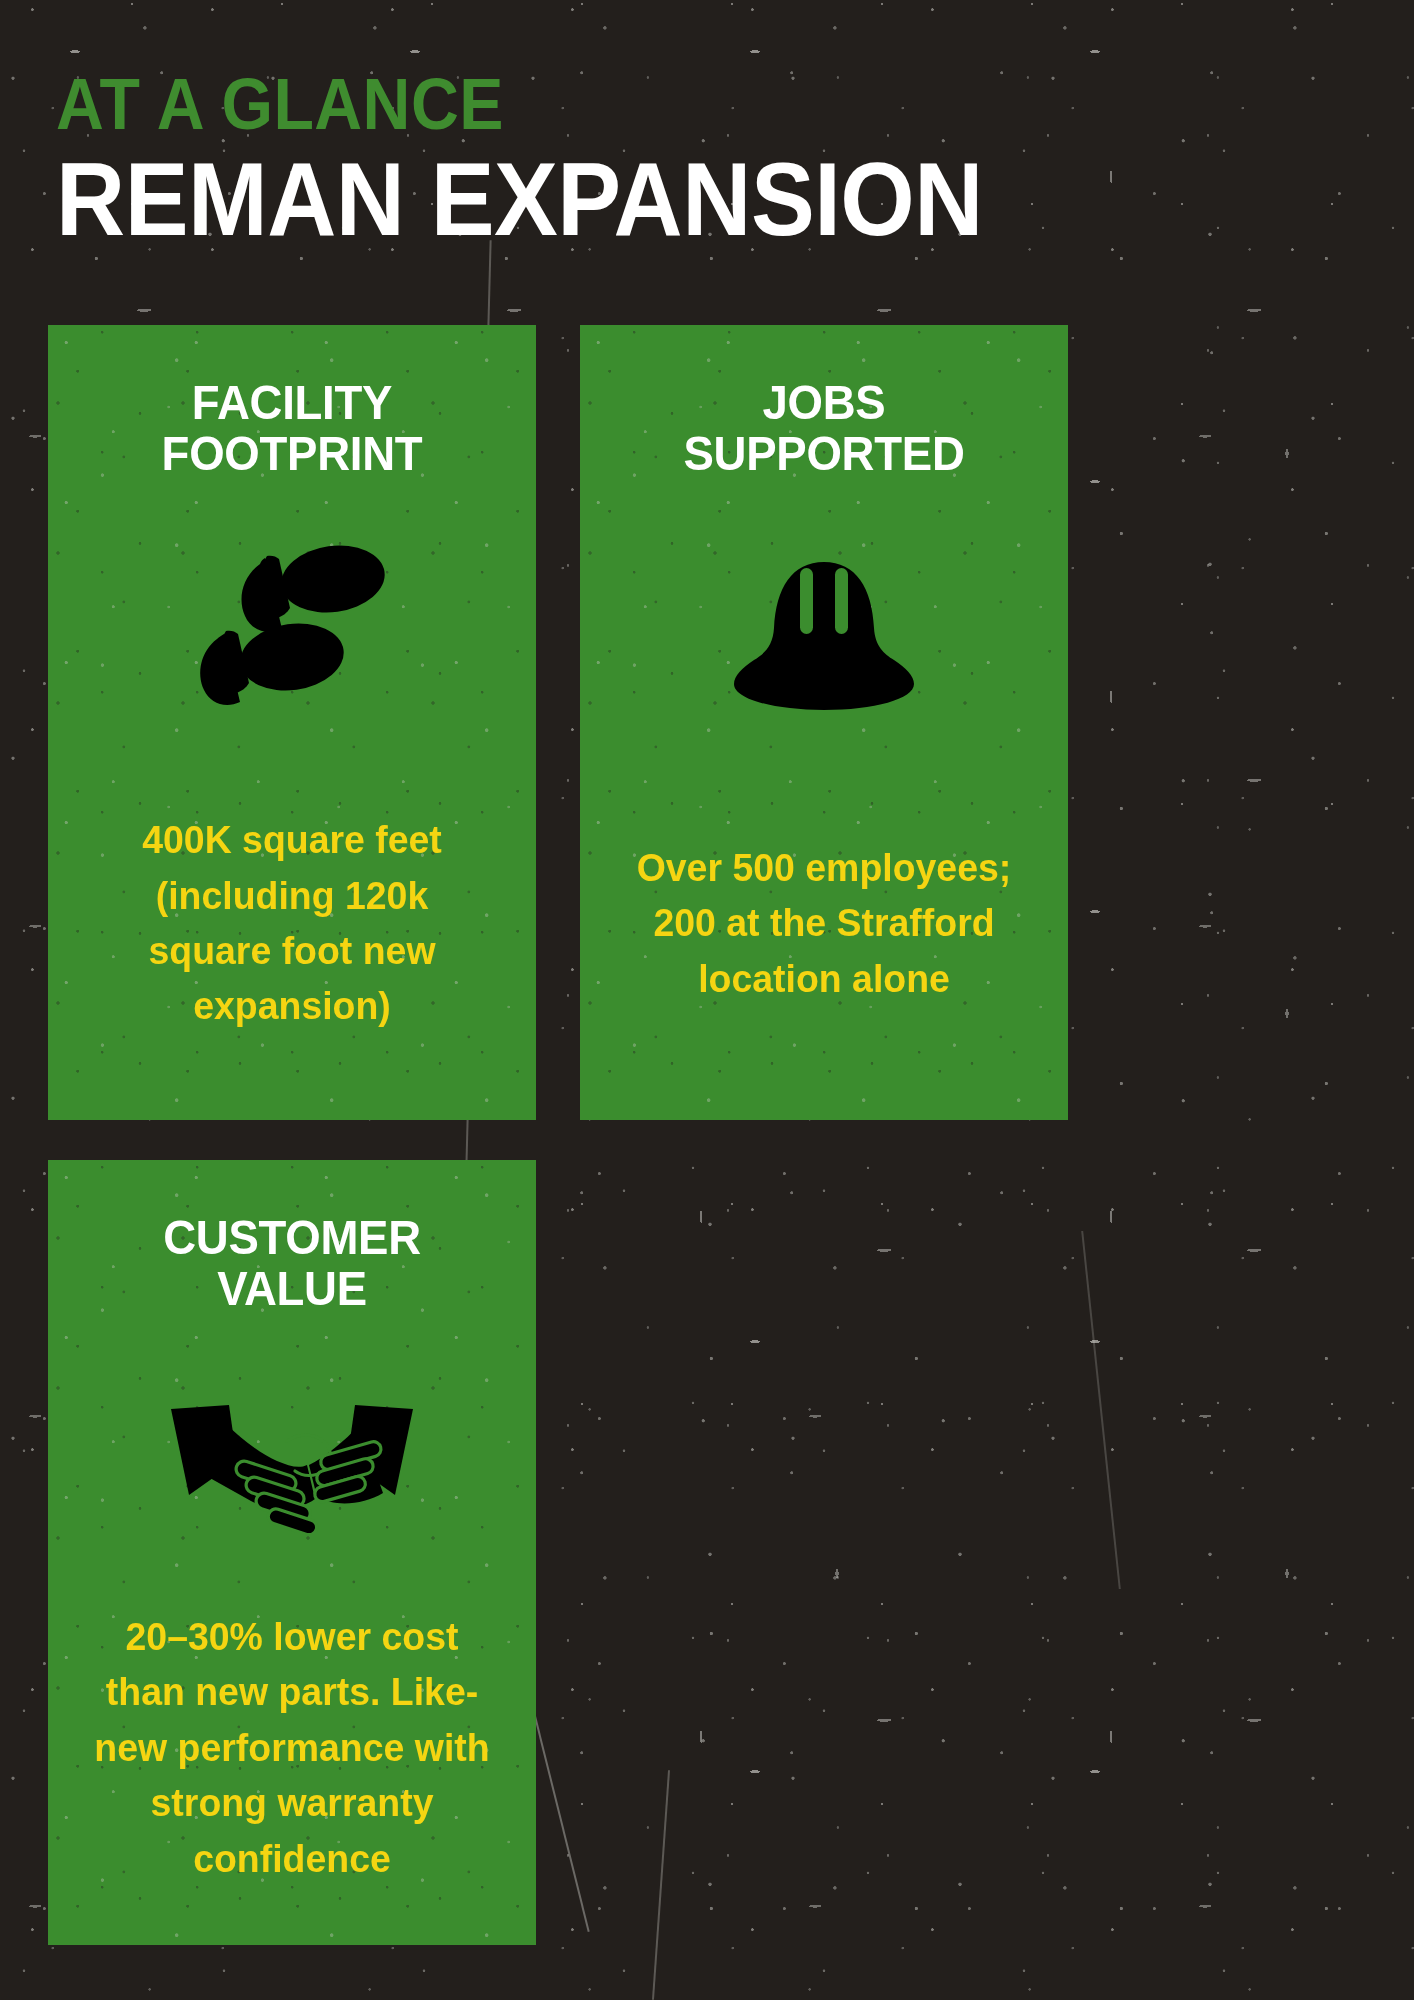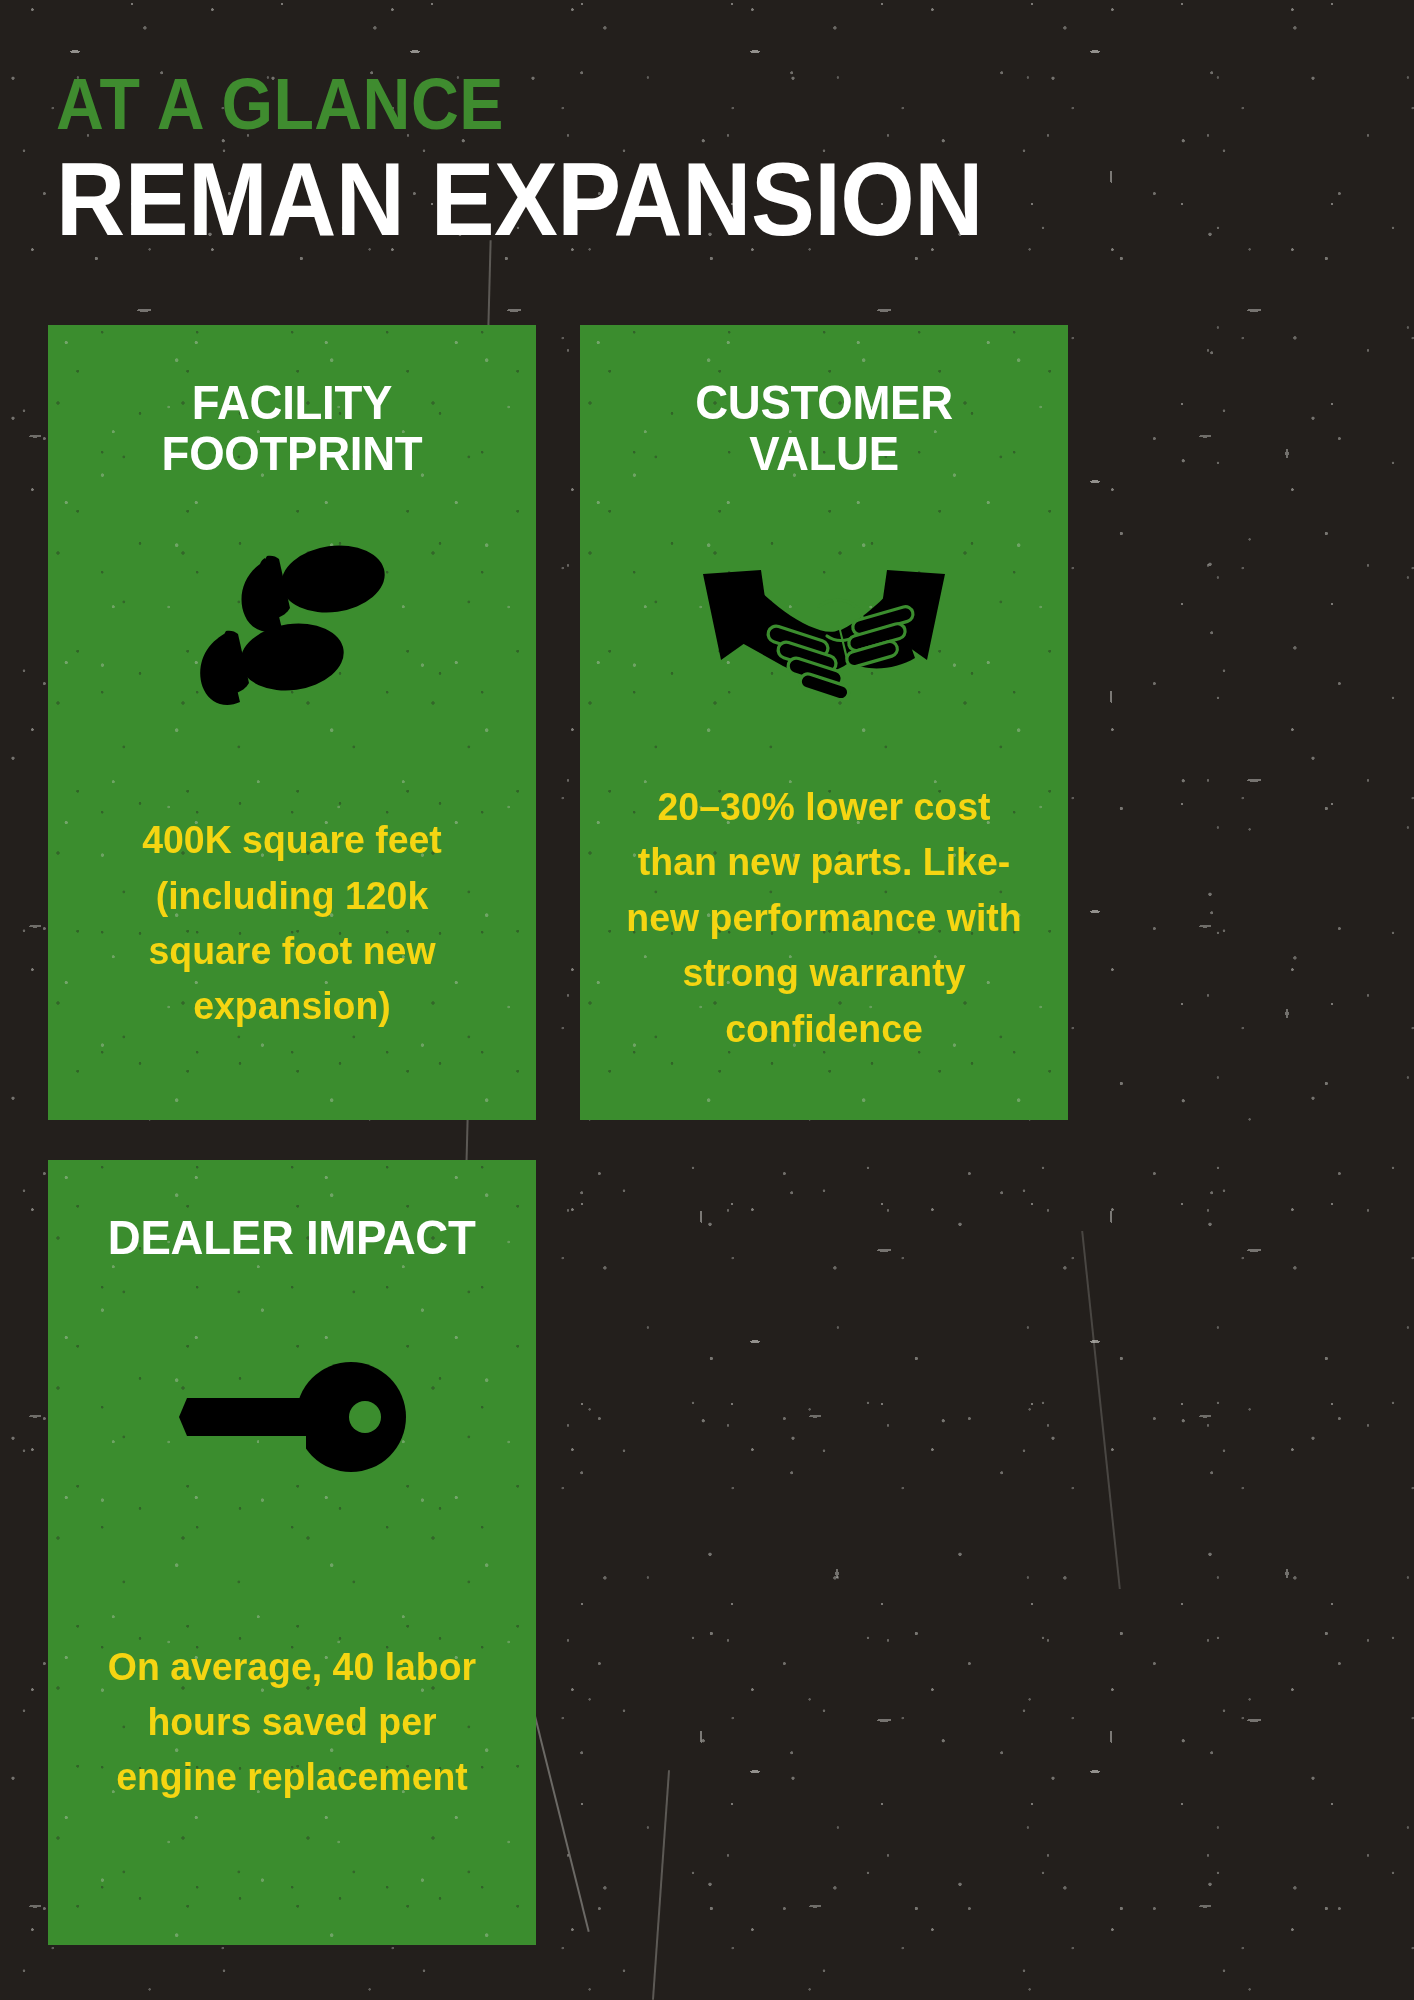--- a/index.html
+++ b/index.html
@@ -171,20 +171,39 @@
             <path d="M30 105 C14 117 9 139 17 156 C23 169 38 175 53 168 L37 100 C35 101 32 103 30 105 Z"></path>
             <path d="M39 97 C43 96 48 97 51 100 L62 149 C59 154 55 157 49 159 L36 102 Z"></path>
 
             <ellipse cx="105" cy="123" rx="52" ry="33" transform="rotate(-8 105 123)"></ellipse>
           </g>
         </svg>
       </div>
       <div class="card-body">400K square feet (including 120k square foot new expansion)</div>
     </div>
 
+    <div class="card r1">
+      <div class="tex-card"></div>
+      <div class="card-title">JOBS SUPPORTED</div>
+      <div class="icon-wrap">
+        <svg width="220" height="165" viewBox="0 0 220 165">
+          <g fill="#000000">
+            <path d="M110 8 C78 8 62 34 60 74 C59 92 50 100 40 106 C28 114 20 122 20 130
+                     C20 145 60 156 110 156 C160 156 200 145 200 130
+                     C200 122 192 114 180 106 C170 100 161 92 160 74
+                     C158 34 142 8 110 8 Z"></path>
+          </g>
+          <g fill="#3b8d2e">
+            <rect x="86" y="14" width="13" height="66" rx="6.5"></rect>
+            <rect x="121" y="14" width="13" height="66" rx="6.5"></rect>
+          </g>
+        </svg>
+      </div>
+      <div class="card-body">Over 500 employees; 200 at the Strafford location alone</div>
+    </div>
 
     <div class="card r2">
       <div class="tex-card"></div>
       <div class="card-title">CUSTOMER VALUE</div>
       <div class="icon-wrap">
         <svg width="250" height="130" viewBox="0 0 250 130">
           <g fill="#000000" stroke="#3b8d2e" stroke-width="3.2" stroke-linejoin="round" stroke-linecap="round">
 
             <path d="M4 6 L62 2 L70 58 L22 92 L4 6 Z" stroke="none"></path>
 
@@ -206,38 +225,15 @@
 
             <rect x="152" y="54" width="62" height="15" rx="7.5" transform="rotate(-16 152 54)"></rect>
             <rect x="148" y="70" width="58" height="15" rx="7.5" transform="rotate(-16 148 70)"></rect>
             <rect x="146" y="86" width="52" height="15" rx="7.5" transform="rotate(-16 146 86)"></rect>
           </g>
         </svg>
       </div>
       <div class="card-body">20–30% lower cost than new parts. Like-new performance with strong warranty confidence</div>
     </div>
 
-    <div class="card r2">
-      <div class="tex-card"></div>
-      <div class="card-title">DEALER IMPACT</div>
-      <div class="icon-wrap">
-        <svg width="235" height="118" viewBox="0 0 235 118">
-          <g fill="#000000">
-
-            <circle cx="176" cy="59" r="55"></circle>
-
-            <path d="M12 40 L176 40 L176 78 L12 78 L4 59 Z"></path>
-          </g>
-          <g fill="#3b8d2e">
-
-            <circle cx="190" cy="59" r="16"></circle>
-
-            <rect x="52" y="78" width="15" height="26"></rect>
-            <rect x="84" y="78" width="15" height="26"></rect>
-            <rect x="116" y="78" width="15" height="26"></rect>
-          </g>
-        </svg>
-      </div>
-      <div class="card-body">On average, 40 labor hours saved per engine replacement</div>
-    </div>
 
   </div>
 </div>
 
 </body></html>

